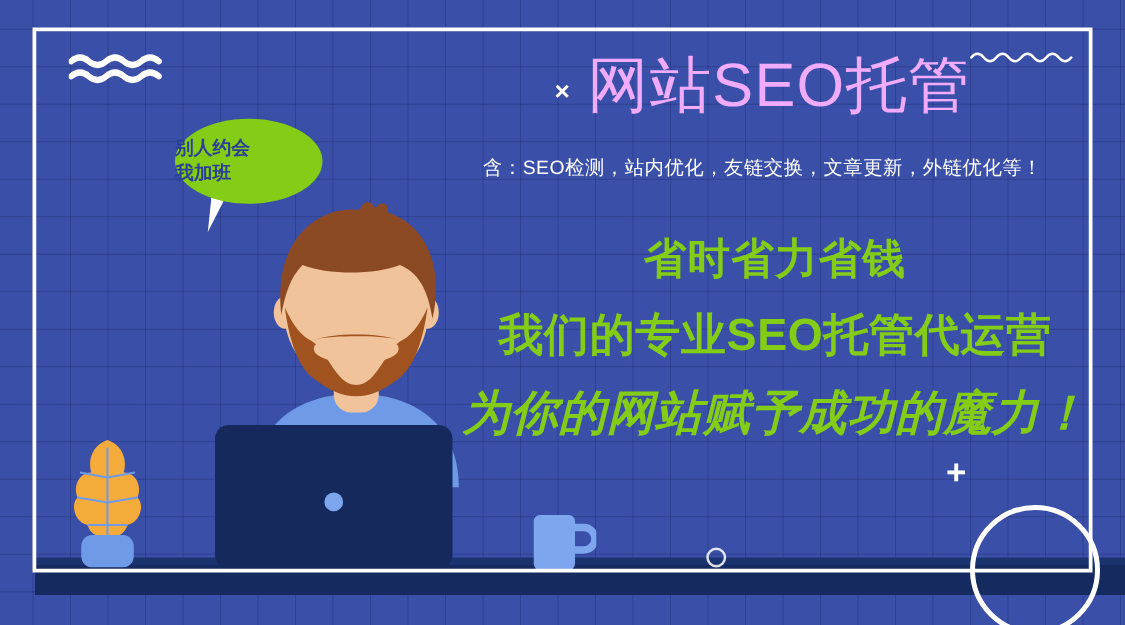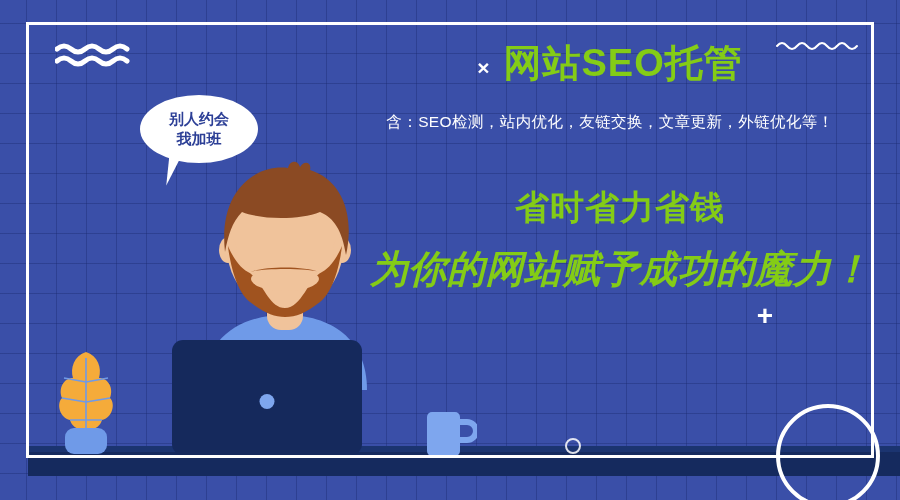--- a/index.html
+++ b/index.html
@@ -56,23 +56,23 @@
     text-align:center;
   }
   #title-row {
     display:flex; align-items:center; justify-content:center; gap:14px;
   }
   #title-x {
     color:#ffffff; font-size:21px; font-weight:bold; line-height:1;
     transform:translateY(4px);
   }
   #main-title {
-    color:#84cc16;
-    font-size:38px;
-    font-weight:bold;
+    color:#f0abfc;
+    font-size:49px;
+    font-weight:normal;
     letter-spacing:1px;
     line-height:1.12;
     white-space:nowrap;
   }
   #subtitle {
     margin-top:27px;
     color:#ffffff;
     font-size:15.5px;
     letter-spacing:0.4px;
     white-space:nowrap;
@@ -101,24 +101,24 @@
     line-height:1;
     text-align:center;
     margin-left:290px;
   }
 
   
   #bubble {
     position:absolute;
     left:140px; top:95px;
     width:118px; height:68px;
-    background:#ffffff;
+    background:#84cc16;
     border-radius:50% / 50%;
     display:flex; flex-direction:column;
-    align-items:center; justify-content:center;
+    justify-content:center;
     color:#2c3f96;
     font-size:15px;
     font-weight:bold;
     line-height:1.32;
   }
   #bubble-tail {
     position:absolute;
     left:168px; top:152px;
     width:0; height:0;
     border-left:10px solid #ffffff;
@@ -233,17 +233,18 @@
   <div id="title-block">
     <div id="title-row">
       <span id="title-x">×</span>
       <h1 id="main-title">网站SEO托管</h1>
     </div>
     <div id="subtitle">含：SEO检测，站内优化，友链交换，文章更新，外链优化等！</div>
   </div>
 
   <div id="slogans">
     <div class="slogan s1">省时省力省钱</div>
+    <div class="slogan s2">我们的专业SEO托管代运营</div>
     <div class="slogan s3">为你的网站赋予成功的魔力！</div>
     <div id="plus-mark">+</div>
   </div>
 
 </div>
 
 </body></html>

